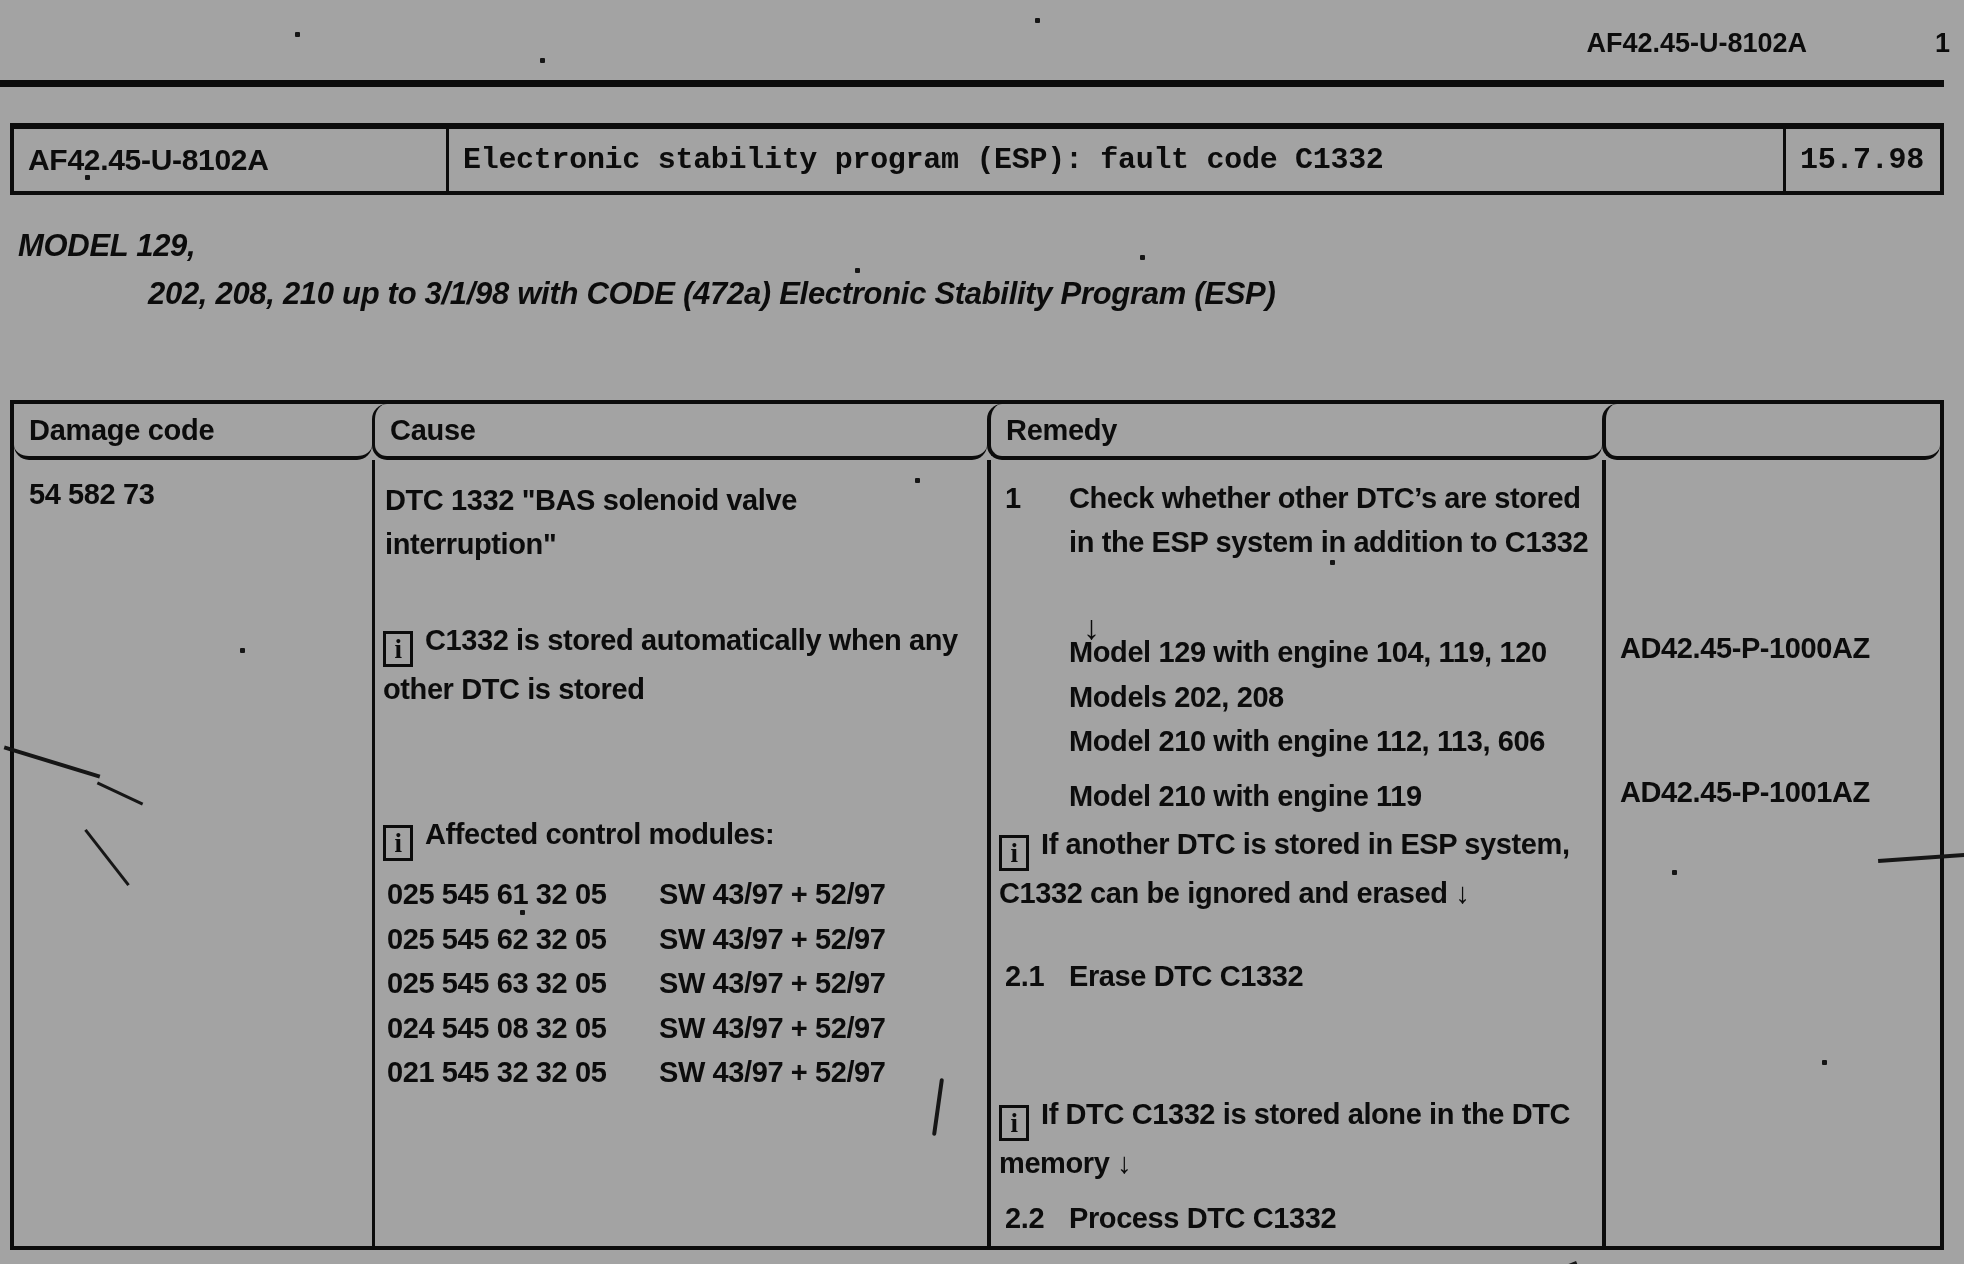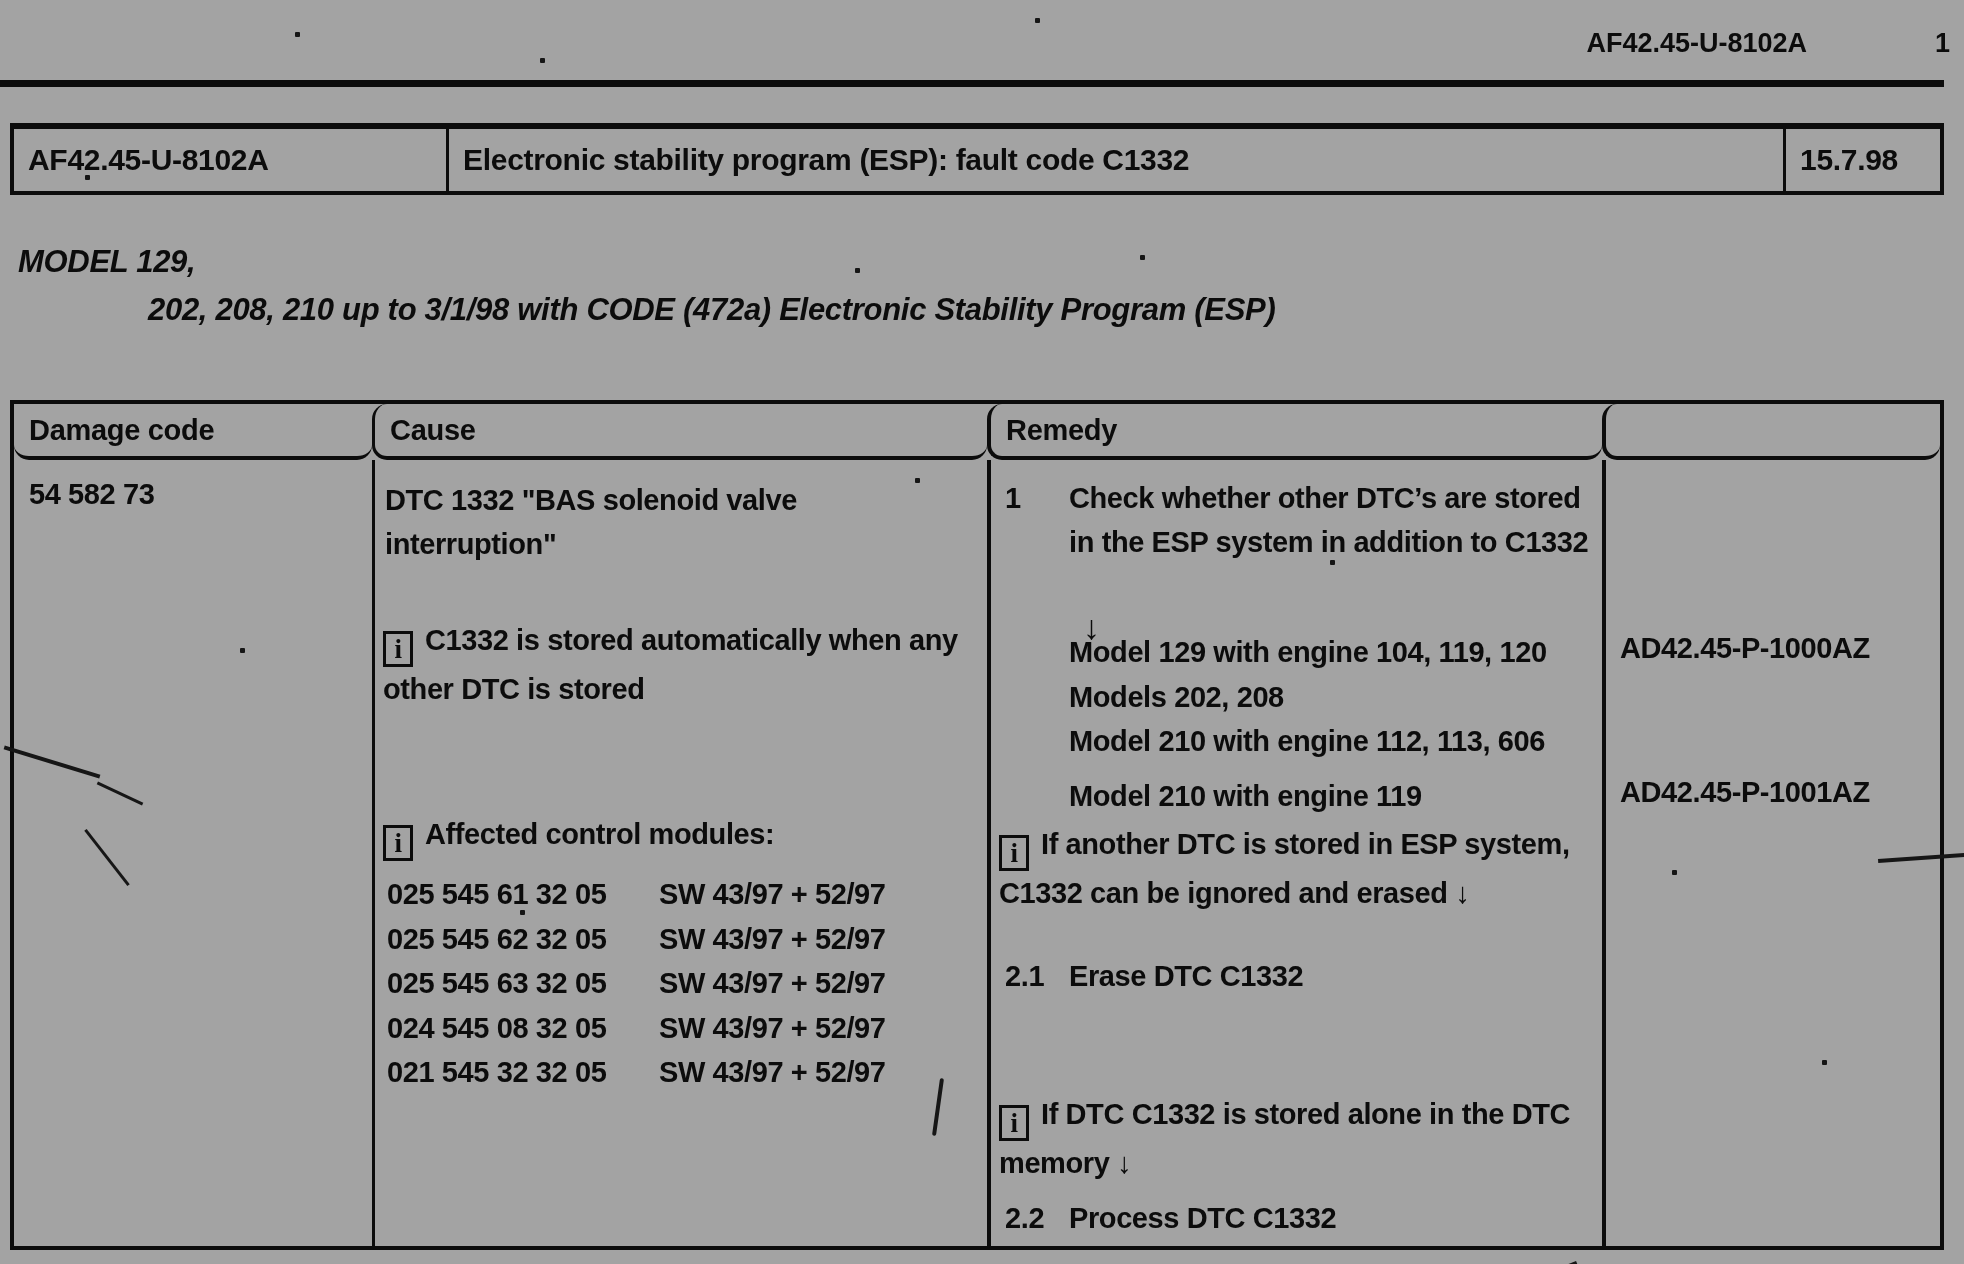--- a/index.html
+++ b/index.html
@@ -23,24 +23,24 @@
     position:absolute;top:123px;left:10px;width:1934px;height:72px;
     border:4px solid #0c0c0c;border-top-width:6px;
     box-sizing:border-box;
     display:grid;grid-template-columns:432px 1337px 1fr;
   }
   .title-cell{
     display:flex;align-items:center;
     padding-left:14px;font-size:30px;letter-spacing:-0.3px;
     box-sizing:border-box;
   }
-  .title-cell + .title-cell{border-left:3px solid #0c0c0c;}
-
-  
-  .model-heading{position:absolute;top:244px;left:18px;font-style:italic;font-size:31px;letter-spacing:-0.3px;}
+  .title-cell + .title-cell{border-left:3px solid #0c0c0c;font-family:Liberation Mono, monospace;}
+
+  
+  .model-heading{position:absolute;top:228px;left:18px;font-style:italic;font-size:31px;letter-spacing:-0.3px;}
   .model-line1{display:block;}
   .model-line2{display:block;margin:12px 0 0 130px;}
 
   
   .main-table{
     position:absolute;top:400px;left:10px;width:1934px;height:850px;
     border:4px solid #0c0c0c;box-sizing:border-box;
     display:grid;
     grid-template-columns:358px 615px 615px 1fr;
     grid-template-rows:56px 1fr;

